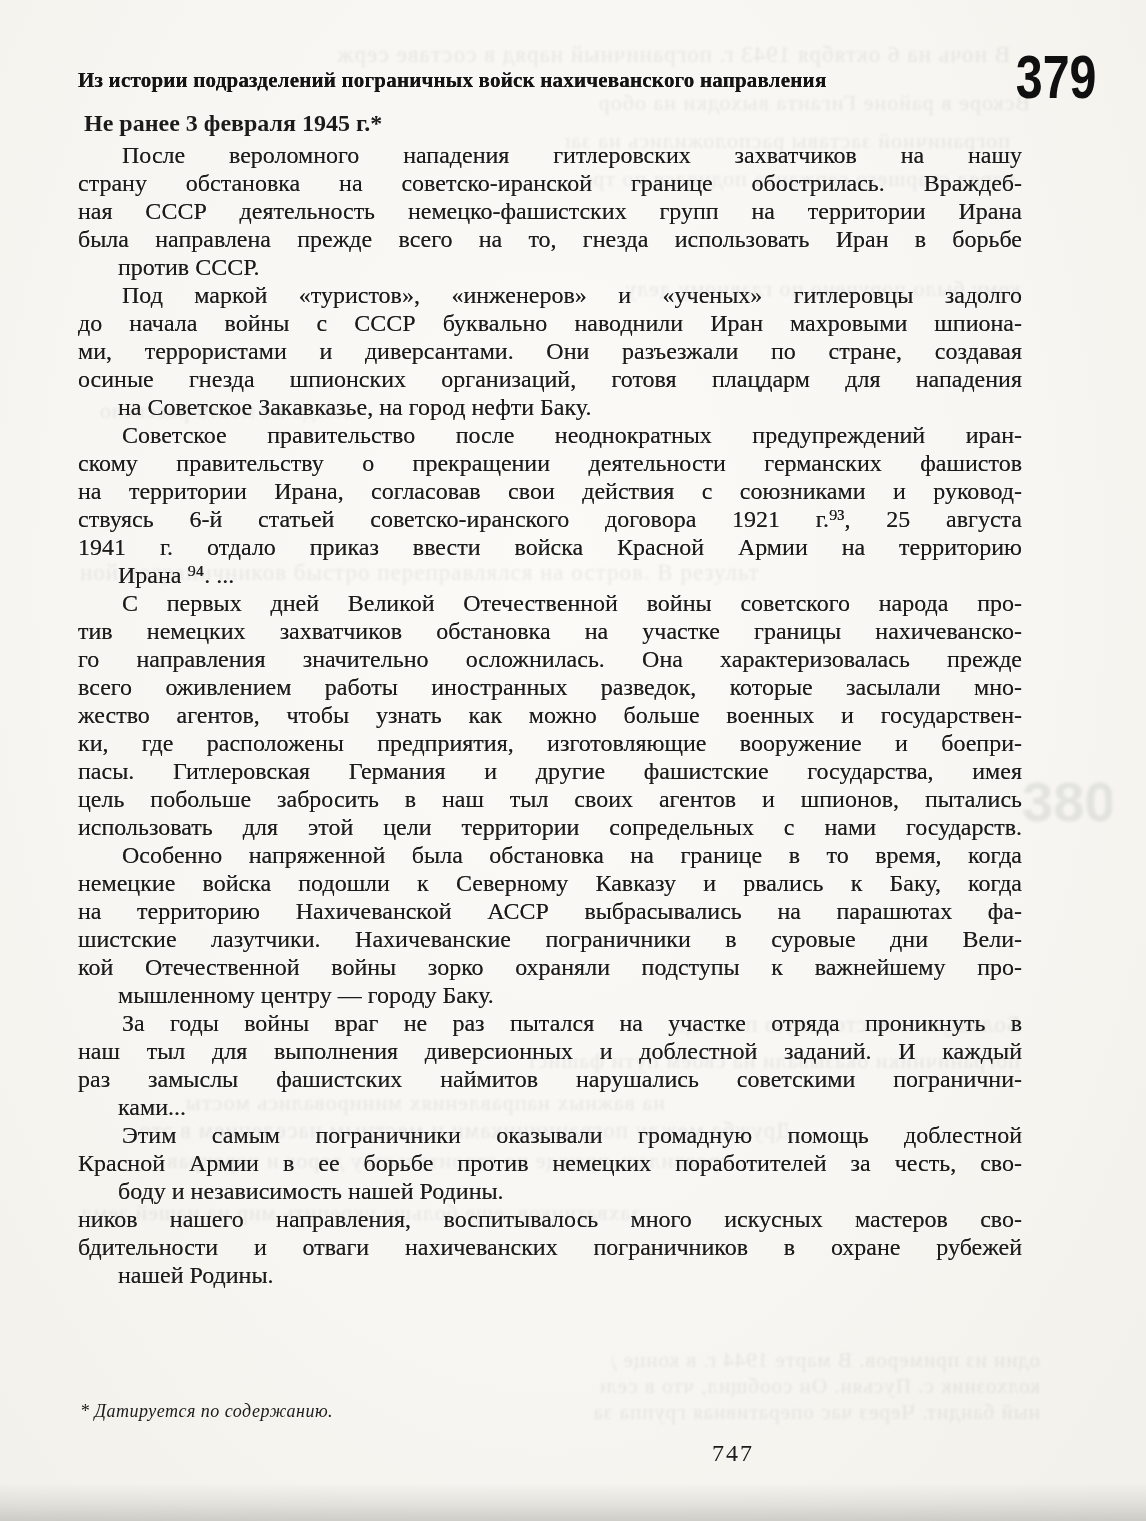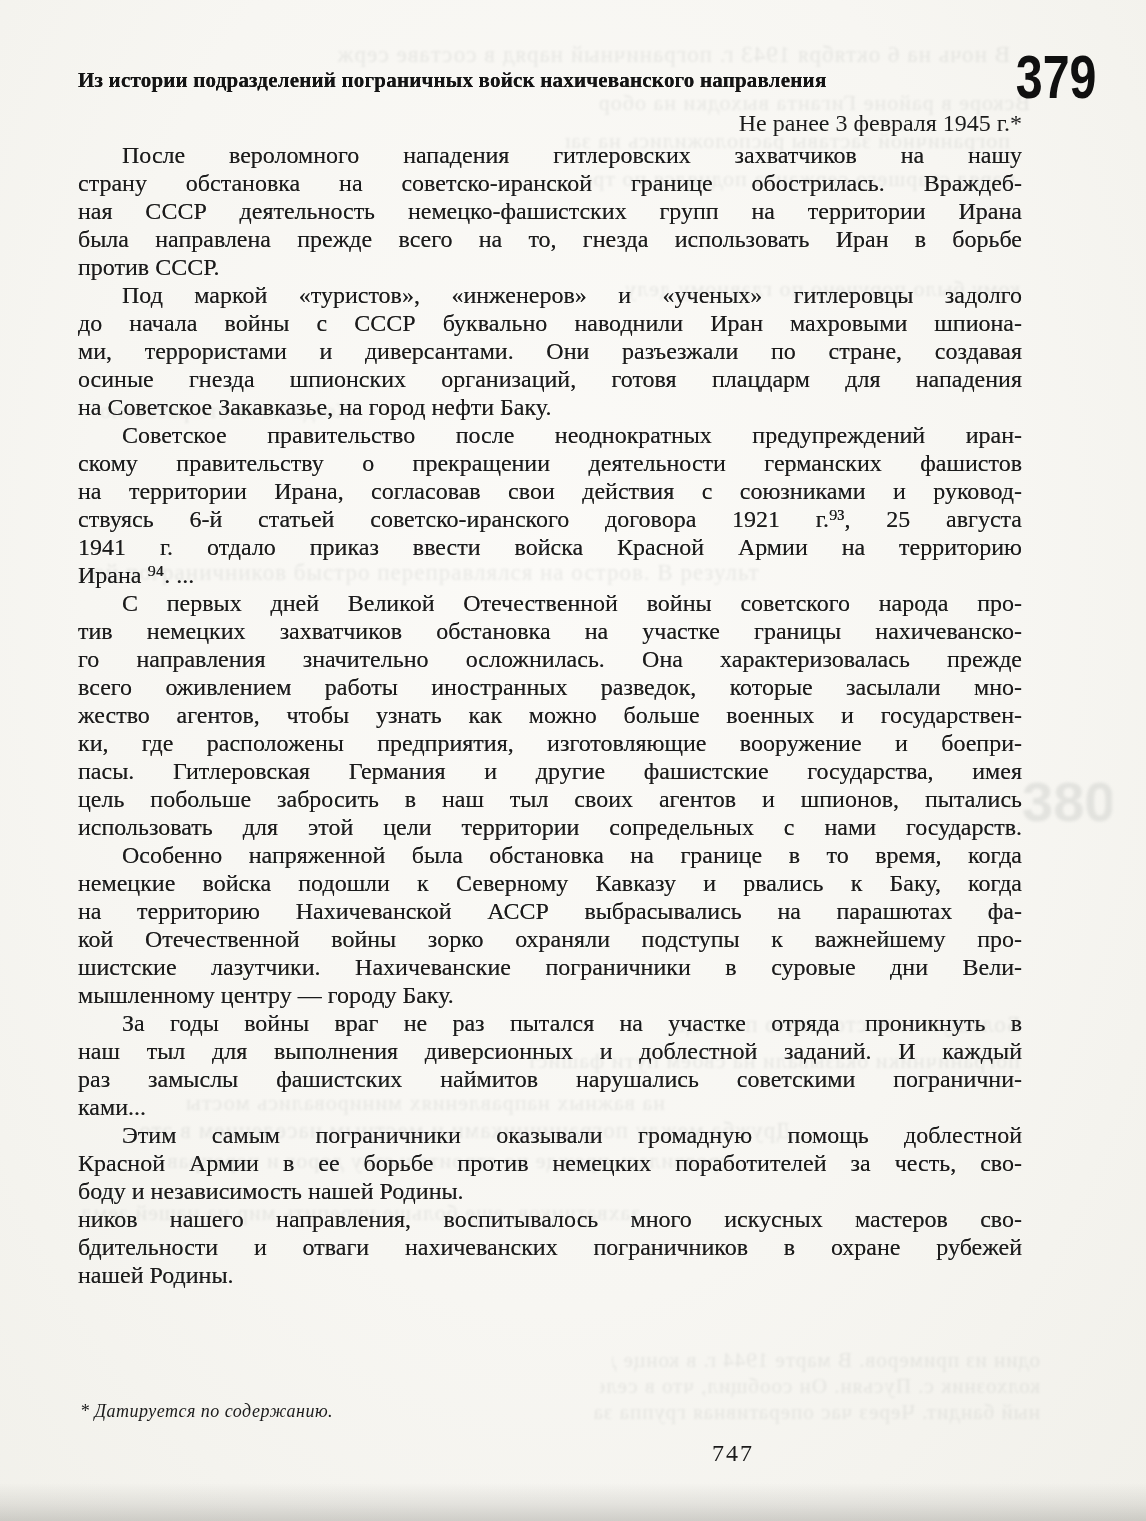--- a/index.html
+++ b/index.html
@@ -34,35 +34,35 @@
     font-family:"Liberation Sans",sans-serif;font-weight:700;
     font-size:62px;line-height:1;color:#101010;
     transform:scaleX(0.78);transform-origin:100% 0;
   }
   .title{
     position:absolute;left:78px;top:68px;width:944px;margin:0;
     font-size:21px;font-weight:700;letter-spacing:0.2px;color:#141414;
     text-shadow:0 0 0.3px currentColor;
   }
   .dateline{
-    position:absolute;left:78px;top:110px;width:944px;
-    text-align:right;font-size:24px;
+    position:absolute;left:84px;top:110px;width:944px;
+    text-align:left;font-size:24px;font-weight:bold;
   }
   .body-text{
     position:absolute;left:78px;top:141px;width:944px;
     font-size:24px;
     text-shadow:0 0 0.35px rgba(20,20,20,0.6);
     font-family:Liberation Serif, serif;
   }
   .line{
     height:28px;line-height:28px;
     text-align:justify;text-align-last:justify;
   }
   .line.first{padding-left:44px;}
-  .line.plast{text-align-last:left;}
+  .line.plast{text-align-last:left;margin-left:40px;}
   .footnote{
     position:absolute;left:80px;top:1401px;
     font-size:18px;font-style:italic;letter-spacing:0.5px;
   }
   .page-number{
     position:absolute;left:733px;top:1440px;transform:translateX(-50%);
     font-size:24px;letter-spacing:2px;
   }
   .bottom-shadow{
     position:absolute;left:0;right:0;bottom:0;height:38px;
@@ -130,22 +130,22 @@
         <div class="line">жество агентов, чтобы узнать как можно больше военных и государствен-</div>
         <div class="line">ки, где расположены предприятия, изготовляющие вооружение и боепри-</div>
         <div class="line">пасы. Гитлеровская Германия и другие фашистские государства, имея</div>
         <div class="line">цель побольше забросить в наш тыл своих агентов и шпионов, пытались</div>
         <div class="line">использовать для этой цели территории сопредельных с нами государств.</div>
       </div>
       <div class="para">
         <div class="line first">Особенно напряженной была обстановка на границе в то время, когда</div>
         <div class="line">немецкие войска подошли к Северному Кавказу и рвались к Баку, когда</div>
         <div class="line">на территорию Нахичеванской АССР выбрасывались на парашютах фа-</div>
+        <div class="line">шистские лазутчики. Нахичеванские пограничники в суровые дни Вели-</div>
         <div class="line">кой Отечественной войны зорко охраняли подступы к важнейшему про-</div>
-        <div class="line">шистские лазутчики. Нахичеванские пограничники в суровые дни Вели-</div>
         <div class="line plast">мышленному центру — городу Баку.</div>
       </div>
       <div class="para">
         <div class="line first">За годы войны враг не раз пытался на участке отряда проникнуть в</div>
         <div class="line">наш тыл для выполнения диверсионных и доблестной заданий. И каждый</div>
         <div class="line">раз замыслы фашистских наймитов нарушались советскими погранични-</div>
         <div class="line plast">ками...</div>
       </div>
       <div class="para">
         <div class="line first">Этим самым пограничники оказывали громадную помощь доблестной</div>

